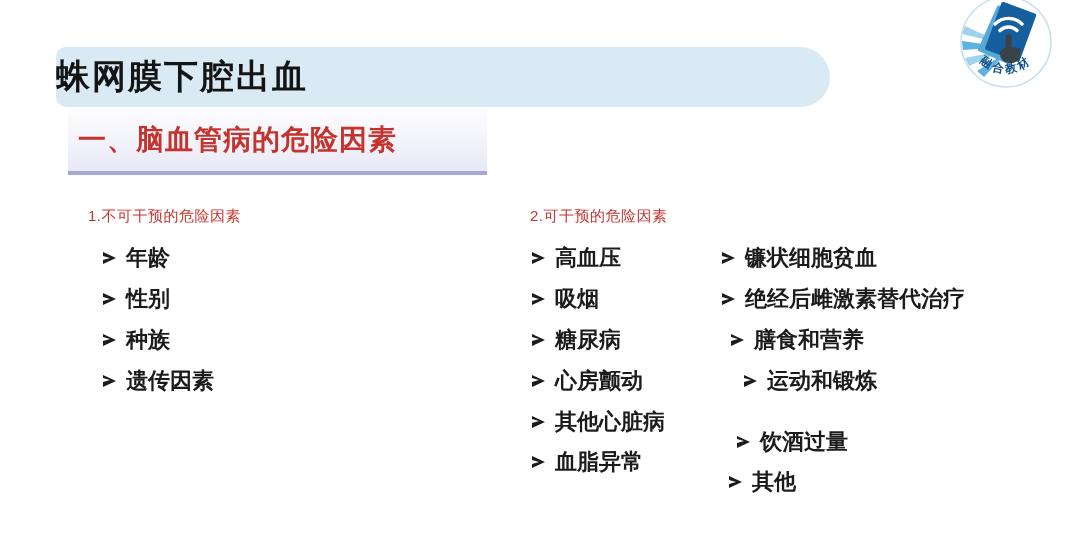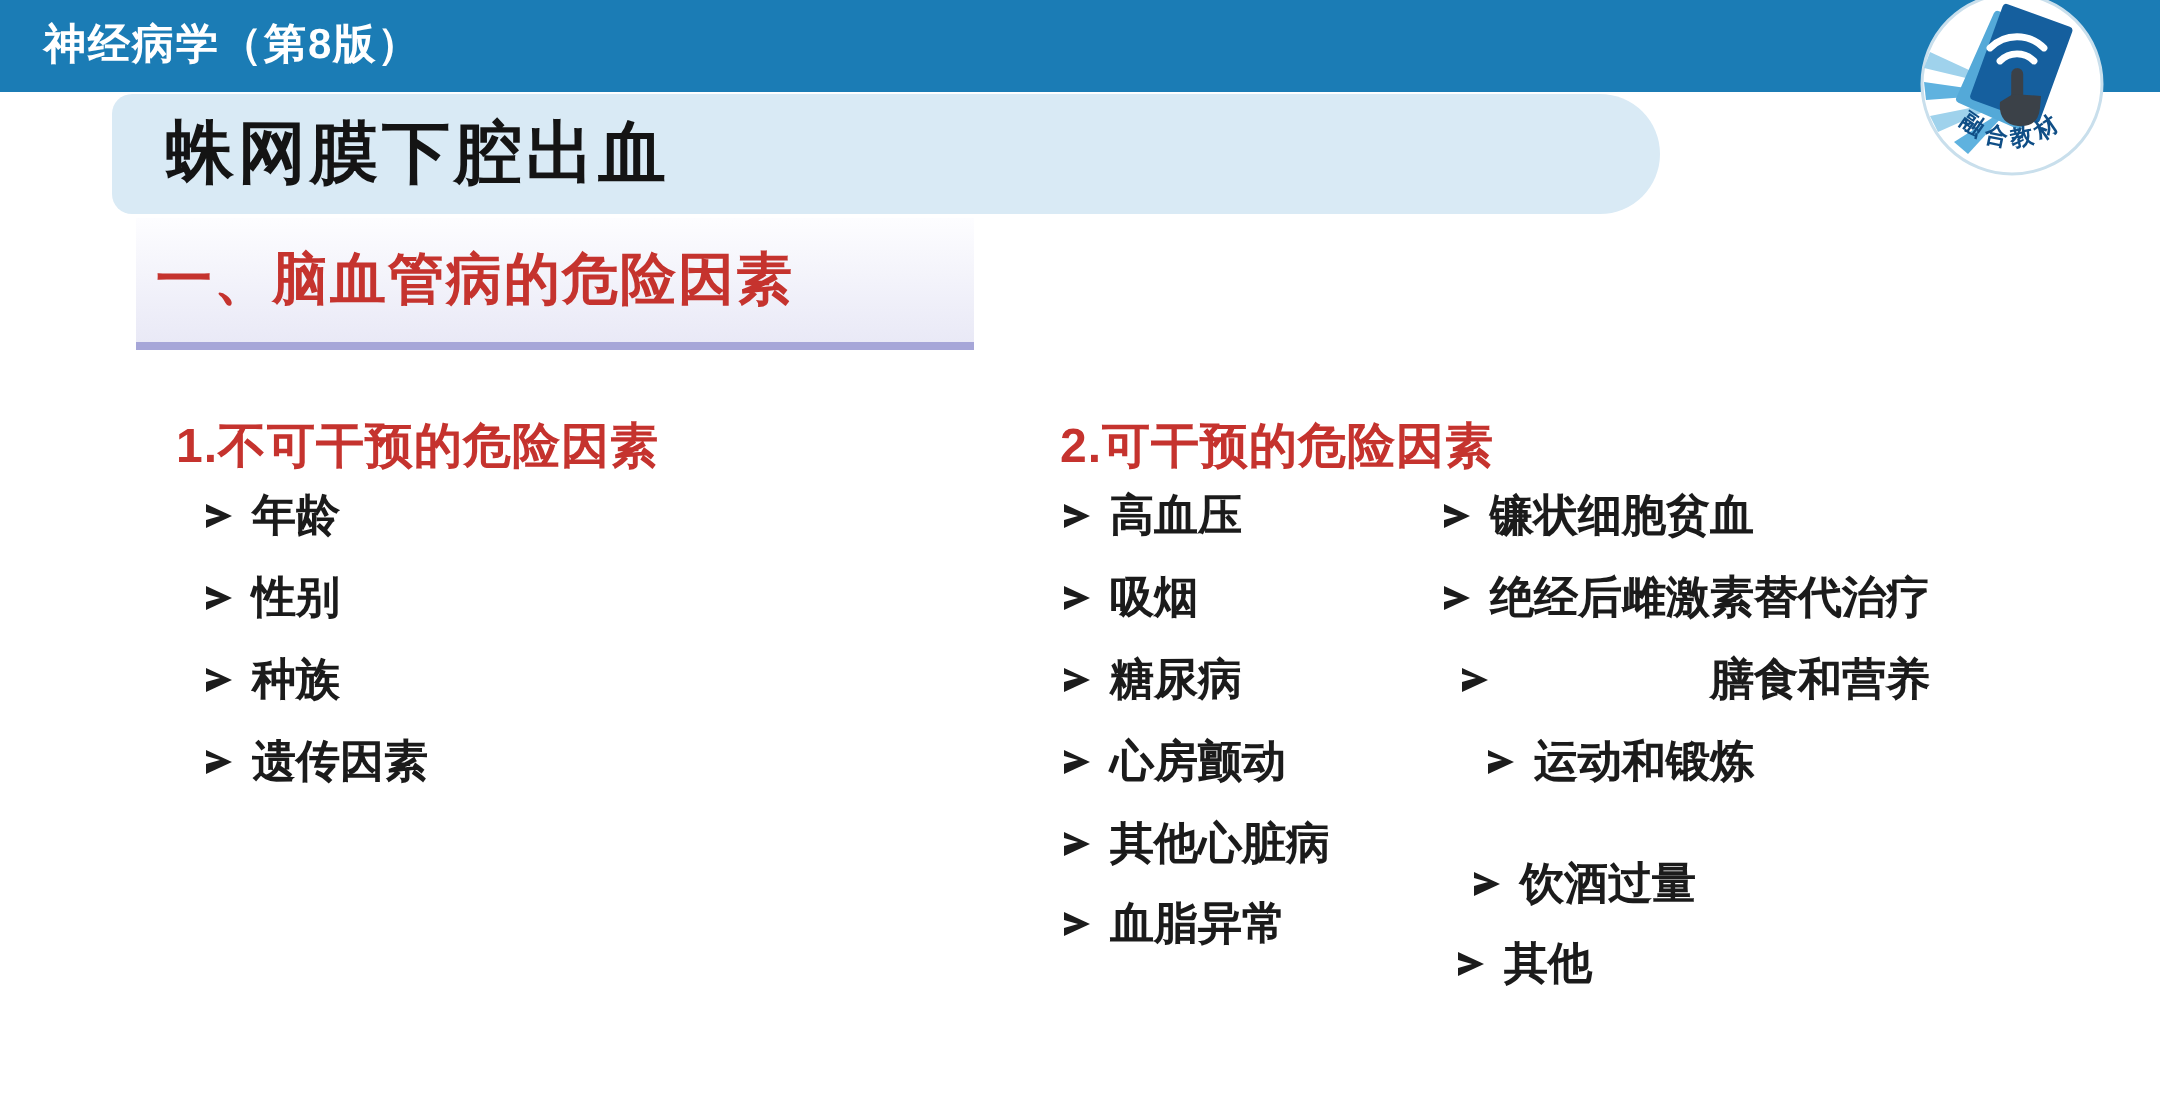--- a/index.html
+++ b/index.html
@@ -15,37 +15,37 @@
   }
   
   .logo{position:absolute;left:958px;top:-6px;width:96px;height:96px;z-index:5;}
   
   .title-banner{
     position:absolute;left:56px;top:47px;width:774px;height:60px;
     background:#d9eaf5;border-radius:10px 30px 30px 10px;
     display:flex;align-items:center;
   }
   .title-banner .t{
-    font-size:34px;font-weight:bold;color:#141414;padding-left:27px;
+    font-size:34px;font-weight:bold;color:#141414;padding-left:0;
     letter-spacing:2px;white-space:nowrap;
   }
   
   .section-band{
     position:absolute;left:68px;top:109px;width:419px;height:62px;
     background:linear-gradient(180deg,#fdfdff 0%,#e9e9f6 100%);
     border-bottom:4px solid #a6a6d8;
     display:flex;align-items:center;
   }
   .section-band .t{
     font-size:28px;font-weight:bold;color:#c5332e;padding-left:10px;
     letter-spacing:1px;white-space:nowrap;
   }
   
   .group-heading{
-    position:absolute;font-size:24px;font-weight:bold;color:#c5332e;
+    position:absolute;font-size:15px;font-weight:normal;color:#c5332e;
     letter-spacing:0.5px;white-space:nowrap;
   }
   .gh1{left:88px;top:207px;}
   .gh2{left:530px;top:207px;}
   
   .vlist{position:absolute;}
   .vl1{left:103px;top:238px;}
   .vl2a{left:532px;top:238px;}
   .vl2b{left:722px;top:238px;}
   .item{
@@ -67,23 +67,20 @@
     position:absolute;right:8px;bottom:9px;
     font-size:29px;font-weight:bold;color:#ffffff;letter-spacing:1px;white-space:nowrap;
     text-shadow:-2px 3px 2px rgba(70,70,70,0.95), 1px 1px 1px rgba(95,95,95,0.65);
   }
 </style>
 </head>
 <body>
 
 <div class="slide">
 
-  <div class="topbar">
-    <div class="topbar-title">神经病学（第8版）</div>
-  </div>
 
   <svg class="logo" viewBox="0 0 96 96">
     <circle cx="48" cy="48" r="45" fill="#ffffff" stroke="#c9dfec" stroke-width="1.5"></circle>
     <g>
       <polygon points="46,50 4,40 7,32" fill="#9fd2ec"></polygon>
       <polygon points="46,53 5,56 4,47" fill="#5fb2df"></polygon>
       <polygon points="47,56 11,72 7,64" fill="#9fd2ec"></polygon>
       <polygon points="49,58 26,83 19,77" fill="#5fb2df"></polygon>
     </g>
     <g>
@@ -164,21 +161,21 @@
 
   <div class="vlist vl2b">
     <div class="item">
       <span class="arr"></span>
       <span>镰状细胞贫血</span>
     </div>
     <div class="item">
       <span class="arr"></span>
       <span>绝经后雌激素替代治疗</span>
     </div>
-    <div class="item" style="margin-left:9px;justify-content:space-between;">
+    <div class="item" style="margin-left:9px;">
       <span class="arr"></span>
       <span>膳食和营养</span>
     </div>
     <div class="item" style="margin-left:22px;">
       <span class="arr"></span>
       <span>运动和锻炼</span>
     </div>
     <div class="item" style="margin-left:15px;margin-top:20px;">
       <span class="arr"></span>
       <span>饮酒过量</span>

